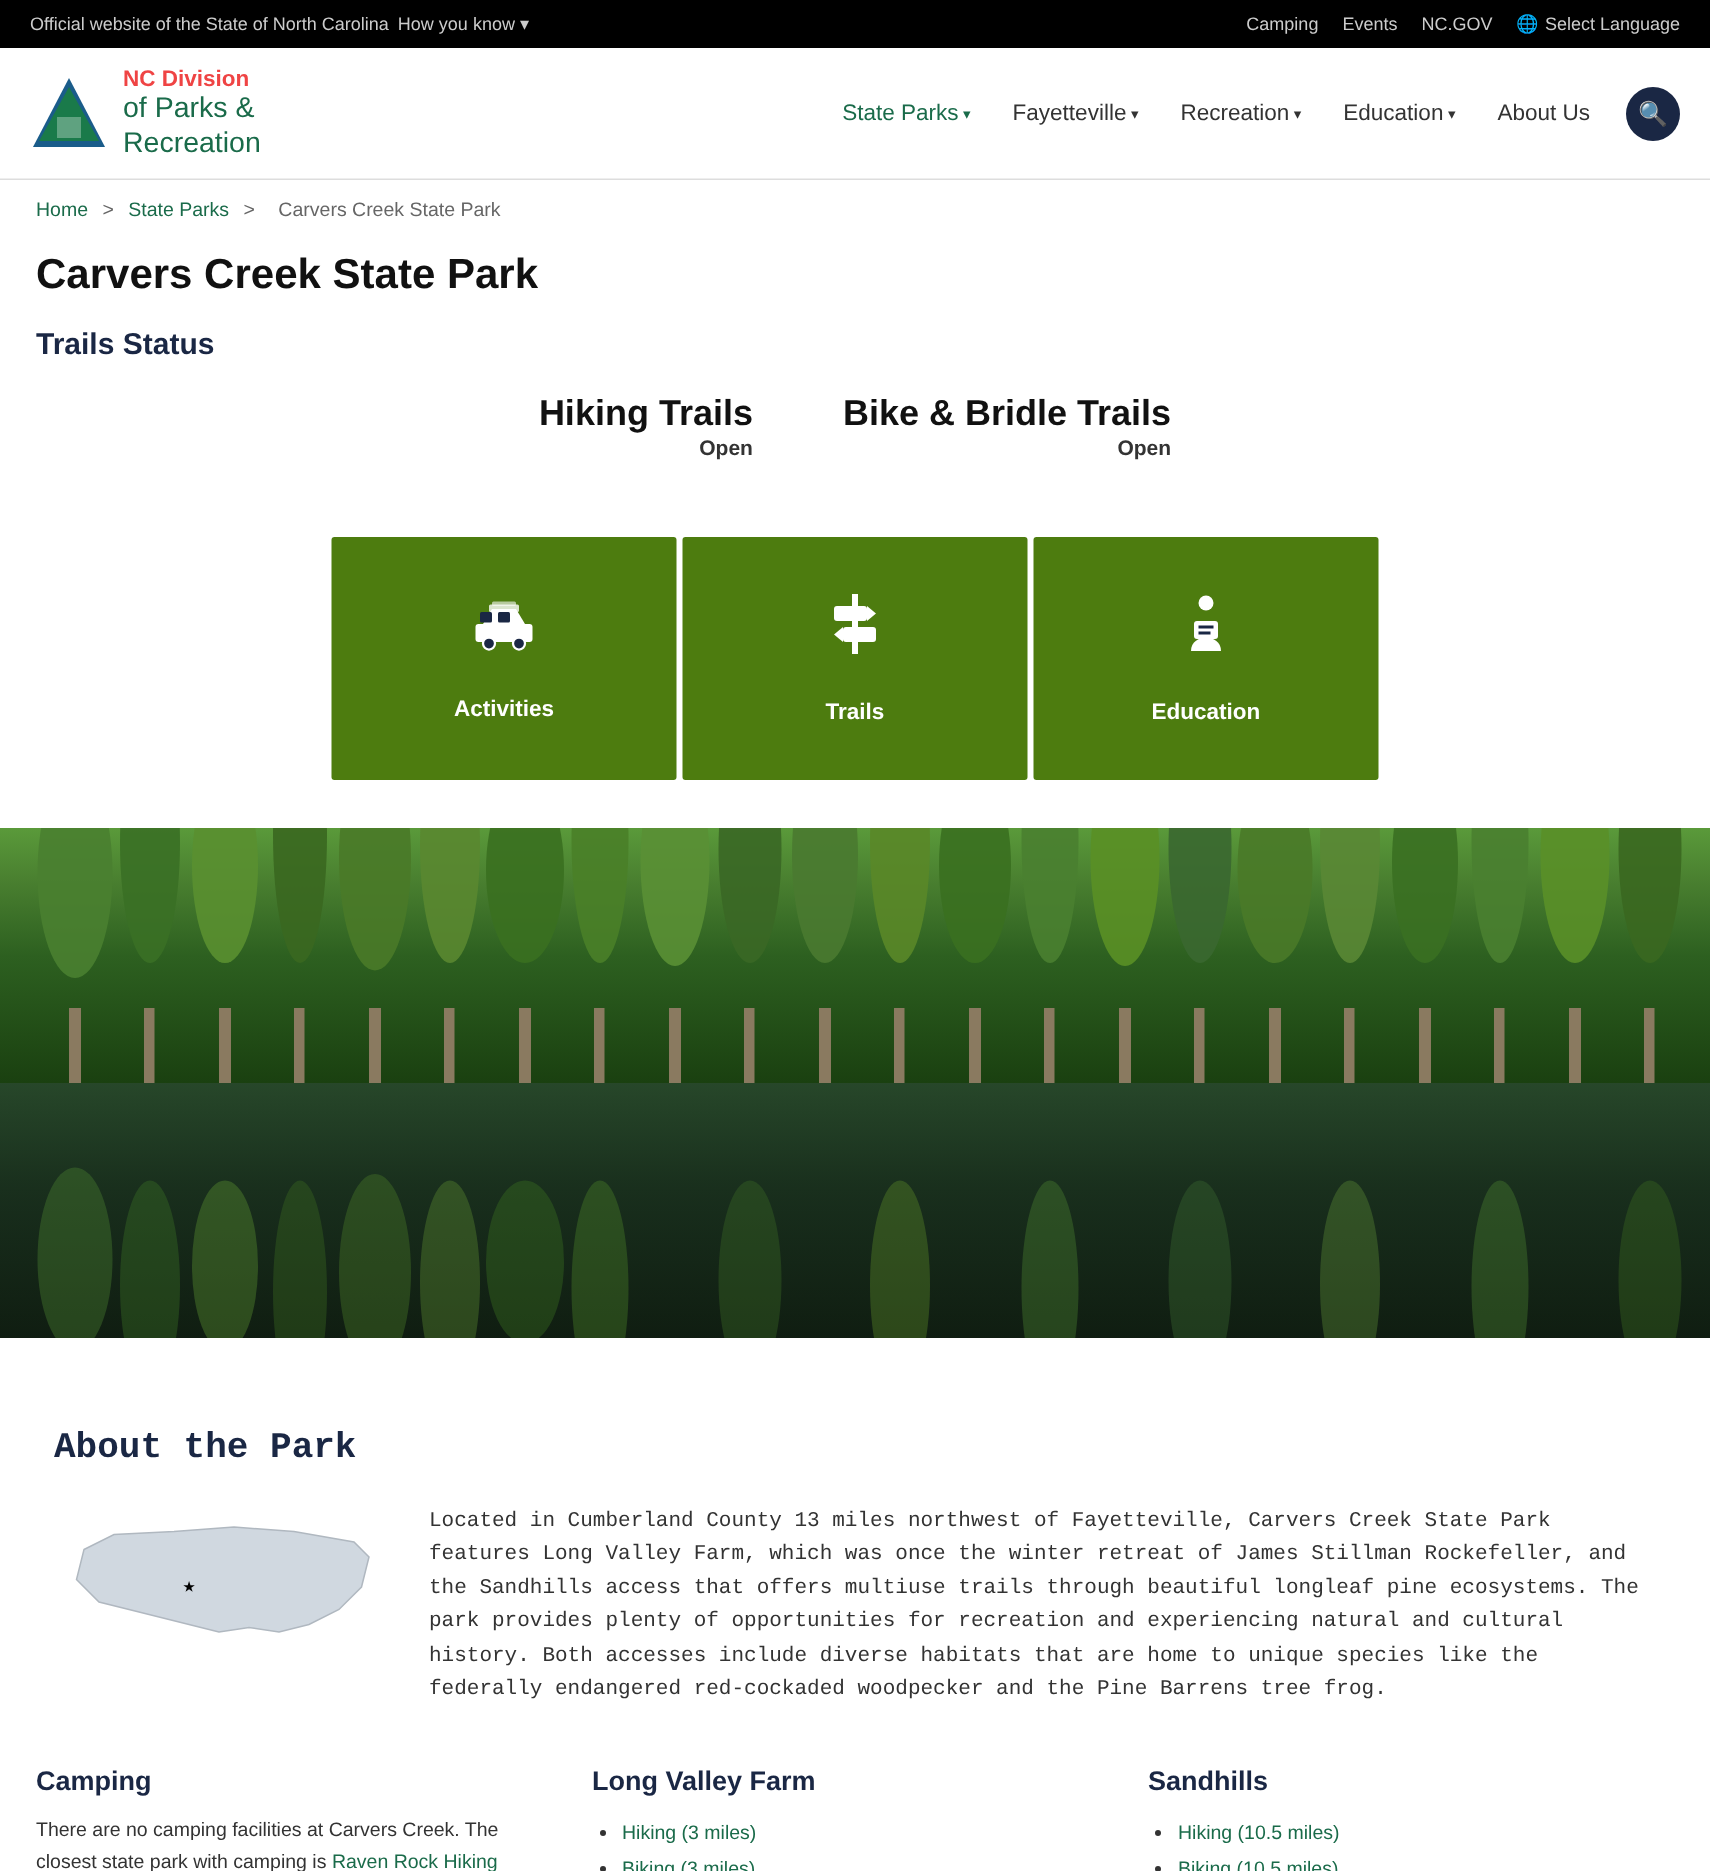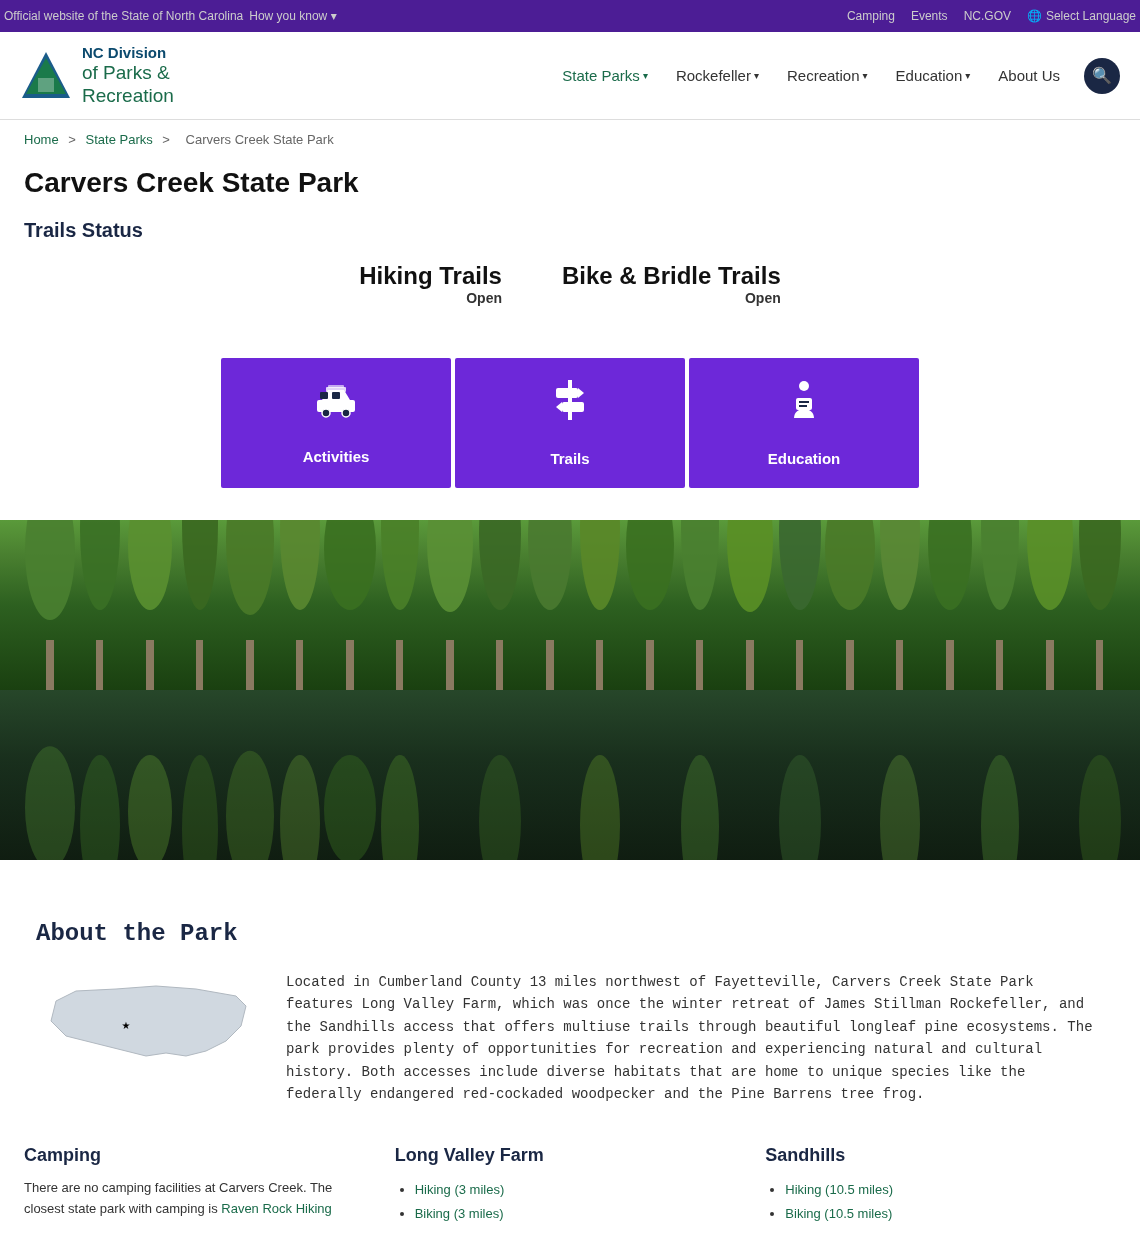--- a/index.html
+++ b/index.html
@@ -1,23 +1,23 @@
 <!DOCTYPE html>
 <html><head>
   <meta charset="utf-8">
   <style>
     * { box-sizing: border-box; margin: 0; padding: 0; }
     body { font-family: Arial, sans-serif; font-size: 14px; color: #333; background: #fff; width: 1140px; }
 
     
     .top-bar {
-      background: #4c1d95;
+      background: #000000;
       color: #ccc;
       font-size: 12px;
-      padding: 0 4px;
+      padding: 0 20px;
       display: flex;
       align-items: center;
       justify-content: space-between;
       height: 32px;
     }
     .top-bar-left { display: flex; align-items: center; gap: 6px; }
     .top-bar-left span { color: #ccc; }
     .top-bar-left a { color: #6fa8c8; text-decoration: none; }
     .top-bar-right { display: flex; align-items: center; gap: 16px; }
     .top-bar-right a { color: #ccc; text-decoration: none; font-size: 12px; }
@@ -32,21 +32,21 @@
       align-items: center;
       justify-content: space-between;
       height: 88px;
     }
     .logo-area { display: flex; align-items: center; gap: 10px; }
     .logo-icon {
       width: 52px;
       height: 52px;
     }
     .logo-text { display: flex; flex-direction: column; line-height: 1.2; }
-    .logo-text .org-name { font-size: 15px; font-weight: bold; color: #0c4a6e; }
+    .logo-text .org-name { font-size: 15px; font-weight: bold; color: #ef4444; }
     .logo-text .org-sub { font-size: 19px; color: #1a6b4a; }
     .nav-links { display: flex; align-items: center; gap: 4px; }
     .nav-item {
       padding: 8px 12px;
       cursor: pointer;
       font-size: 15px;
       color: #333;
       text-decoration: none;
       display: flex;
       align-items: center;
@@ -106,24 +106,24 @@
     .trail-item .status { font-size: 14px; font-weight: bold; color: #333; }
 
     
     .icon-cards {
       display: flex;
       gap: 0;
       justify-content: center;
       margin: 0 24px 30px;
     }
     .icon-card {
-      background: #6d28d9;
+      background: #4d7c0f;
       color: #fff;
       width: 230px;
-      height: 130px;
+      height: 162px;
       display: flex;
       flex-direction: column;
       align-items: center;
       justify-content: center;
       gap: 22px;
       cursor: pointer;
       margin: 2px;
       border-radius: 2px;
     }
     .icon-card .card-icon { font-size: 32px; }
@@ -236,21 +236,21 @@
       <span class="org-sub">of Parks &amp;</span>
       <span class="org-sub">Recreation</span>
     </div>
   </div>
   <div class="nav-links">
     <a class="nav-item active" href="#">
       <span>State Parks</span>
       <span class="chevron">▾</span>
     </a>
     <a class="nav-item" href="#">
-      <span>Rockefeller</span>
+      <span>Fayetteville</span>
       <span class="chevron">▾</span>
     </a>
     <a class="nav-item" href="#">
       <span>Recreation</span>
       <span class="chevron">▾</span>
     </a>
     <a class="nav-item" href="#">
       <span>Education</span>
       <span class="chevron">▾</span>
     </a>

